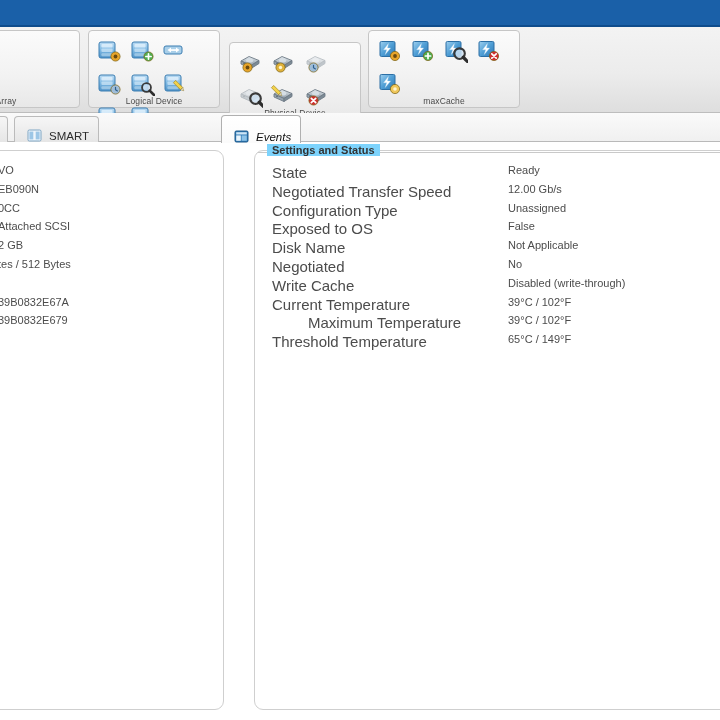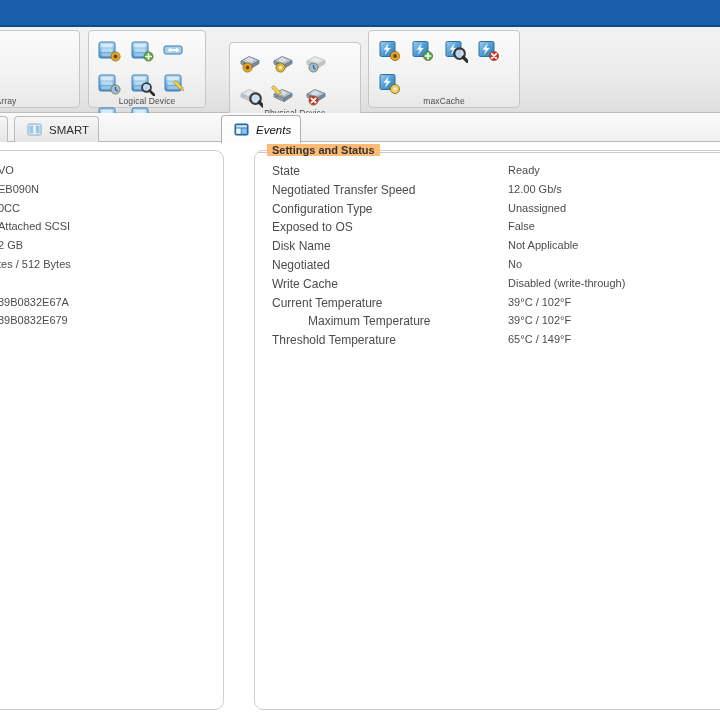--- a/index.html
+++ b/index.html
@@ -53,21 +53,21 @@
 
   
   .tabstrip{
     position:absolute;left:0;top:113px;width:720px;height:29px;
     background:linear-gradient(to bottom,#fafafa 0%,#f0f0f0 100%);
     border-bottom:1px solid #b9b9b9;
     box-sizing:border-box;
   }
   .tab{
     position:absolute;top:3px;height:26px;
-    display:flex;align-items:center;gap:7px;
+    display:flex;align-items:flex-end;gap:7px;
     padding:0 12px;box-sizing:border-box;
     border:1px solid #bbbbbb;border-bottom:none;
     border-radius:4px 4px 0 0;
     background:linear-gradient(to bottom,#f6f6f6 0%,#e6e6e6 100%);
     font-size:11.5px;color:#2b2b2b;white-space:nowrap;
   }
   .tab.active{
     background:linear-gradient(to bottom,#ffffff 0%,#fbfbfb 100%);
     border-color:#b0b0b0;color:#111;
     top:2px;height:28px;z-index:3;font-style:italic;
@@ -88,28 +88,28 @@
   .panel-right{left:254px;top:8px;width:520px;height:560px;}
 
   
   .fs{
     position:absolute;left:258px;top:144px;width:530px;height:16px;
   }
   .fs-line{
     position:absolute;left:0;top:8px;width:530px;height:1px;background:#c9c9c9;
   }
   .fs-legend{
-    position:absolute;left:9px;top:0;padding:0 5px;background:#fdba74;
+    position:absolute;left:9px;top:0;padding:0 5px;background:#7dd3fc;
     font-size:11px;font-weight:bold;color:#333;white-space:nowrap;
   }
 
   
   .rows{position:absolute;left:0;top:0;width:720px;height:720px;}
   .row-label{
-    position:absolute;font-size:12px;color:#4c4c4c;white-space:nowrap;
+    position:absolute;font-size:15px;color:#4c4c4c;white-space:nowrap;
   }
   .row-value{
     position:absolute;font-size:11px;color:#4c4c4c;white-space:nowrap;
   }
   .lrow{
     position:absolute;font-size:11px;color:#4c4c4c;white-space:nowrap;
   }
 </style>
 </head>
 <body>
@@ -120,21 +120,21 @@
   <div class="banner-edge"></div>
 
   <div class="ribbon">
     <div class="ribbon-inner" id="ribbon-inner">
         <div class="rgroup" style="left: -68px; width: 148px;">
           <div class="icons left">
             <div class="ibtn"></div>
           </div>
           <div class="rgroup-label">Array</div>
         </div>
-        <div class="rgroup" style="left: 88px; width: 118px;">
+        <div class="rgroup" style="left: 88px; width: 132px;">
           <div class="icons left">
             <div class="ibtn">
               <svg width="26" height="26" viewBox="0 0 26 26">
                 <defs>
                   <linearGradient id="lggear" x1="0" y1="0" x2="0" y2="1">
                     <stop offset="0" stop-color="#bcdcf4"></stop>
                     <stop offset=".5" stop-color="#7fb9e3"></stop>
                     <stop offset="1" stop-color="#4e92c8"></stop>
                   </linearGradient>
                 </defs>

